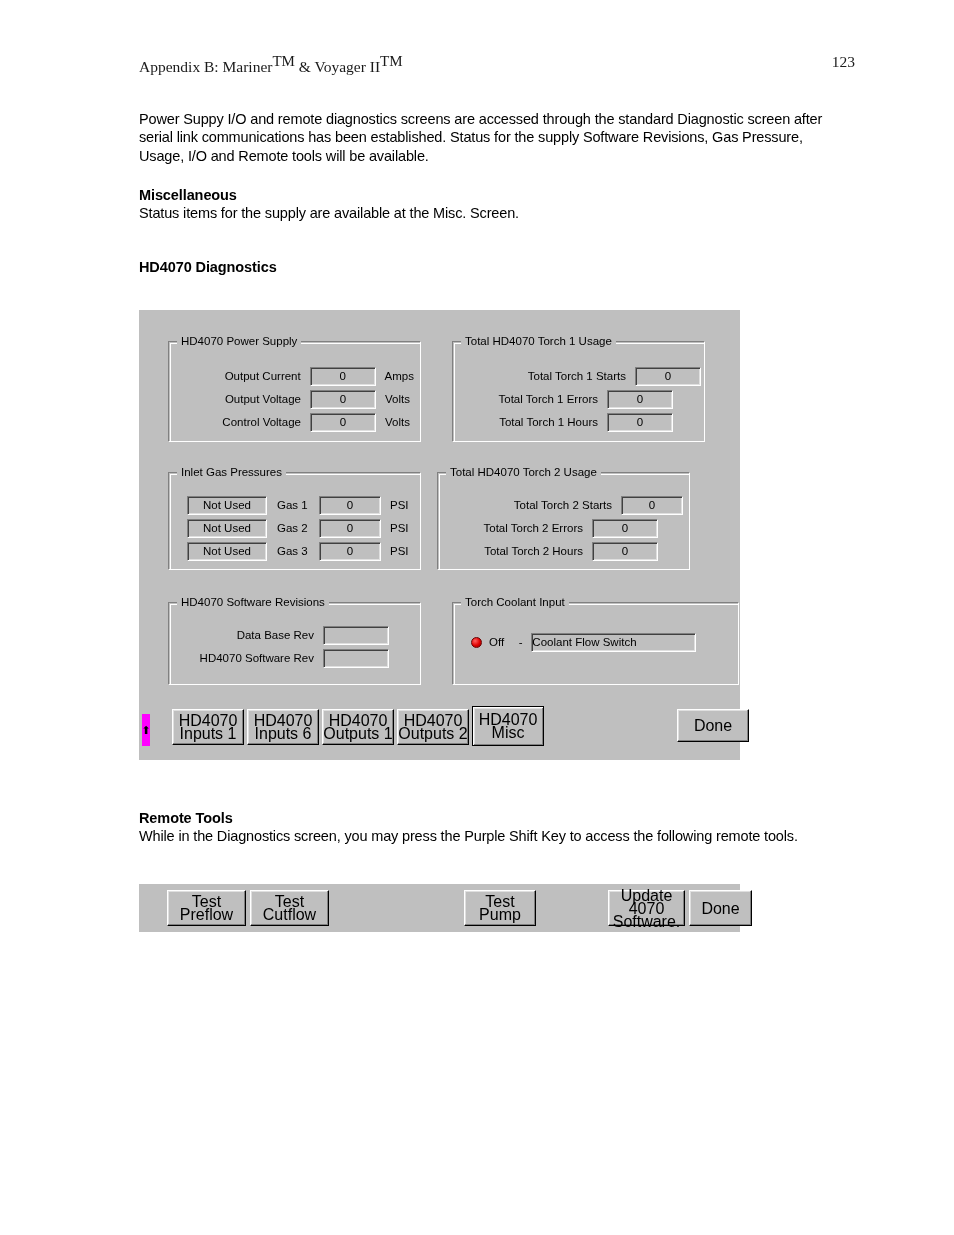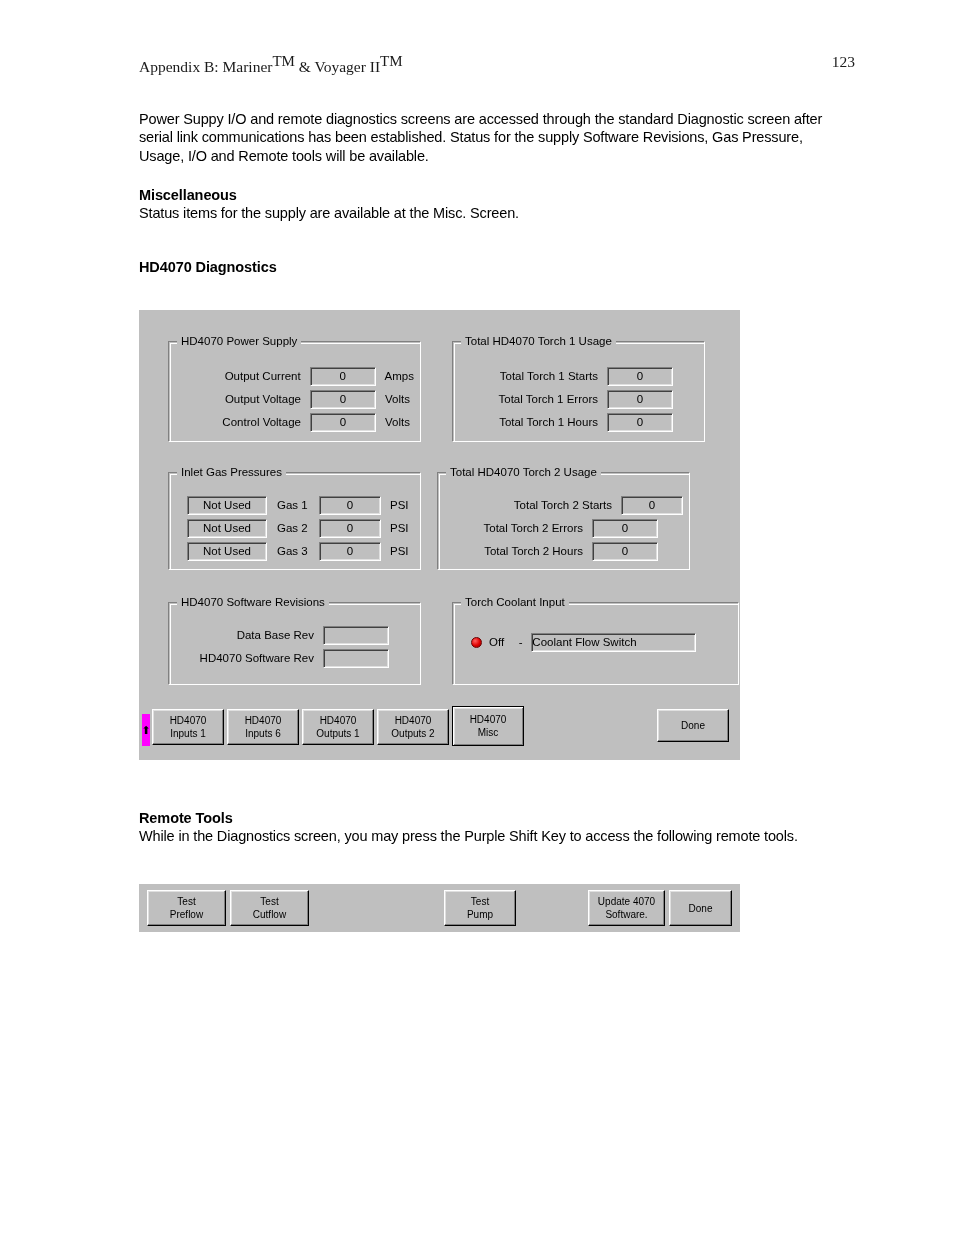--- a/index.html
+++ b/index.html
@@ -161,31 +161,32 @@
   }
 
   
   .btn {
     box-sizing: border-box;
     background: #bfbfbf;
     border: 1px solid #ffffff;
     border-right-color: #000000;
     border-bottom-color: #000000;
     box-shadow: inset -1px -1px 0 #808080, inset 1px 1px 0 #dfdfdf;
-    font-size: 10px;
+    font-size: 16px;
     line-height: 13px;
     text-align: center;
     color: #000;
     display: flex;
     flex-direction: column;
     align-items: center;
     justify-content: center;
     white-space: pre-line;
     cursor: default;
     position: absolute;
+    margin-left: 20px;
   }
   .btn.focused {
     border: 1px solid #000000;
     box-shadow: inset 1px 1px 0 #ffffff, inset -1px -1px 0 #808080,
                 inset 2px 2px 0 #dfdfdf;
   }
   .btn span { display: block; }
 
   
   .shiftkey {
@@ -256,21 +257,21 @@
         <div class="funit">Volts</div>
       </div>
     </div>
   </div>
 
   <div class="groupbox" style="left:313px; top:24px; width:253px; height:108px;">
     <div class="gb-frame"></div>
     <div class="gb-title">Total HD4070 Torch 1 Usage</div>
     <div class="gb-body">
 
-      <div class="frow" style="left:0px; top:26px; width:246px;">
+      <div class="frow" style="left:0px; top:26px; width:246px;padding-left:28px;">
         <div class="flabel" style="width:146px;">Total Torch 1 Starts</div>
         <div class="field" style="width:66px; margin-left:9px;">0</div>
       </div>
 
       <div class="frow" style="left:0px; top:49px; width:246px;">
         <div class="flabel" style="width:146px;">Total Torch 1 Errors</div>
         <div class="field" style="width:66px; margin-left:9px;">0</div>
       </div>
 
       <div class="frow" style="left:0px; top:72px; width:246px;">

